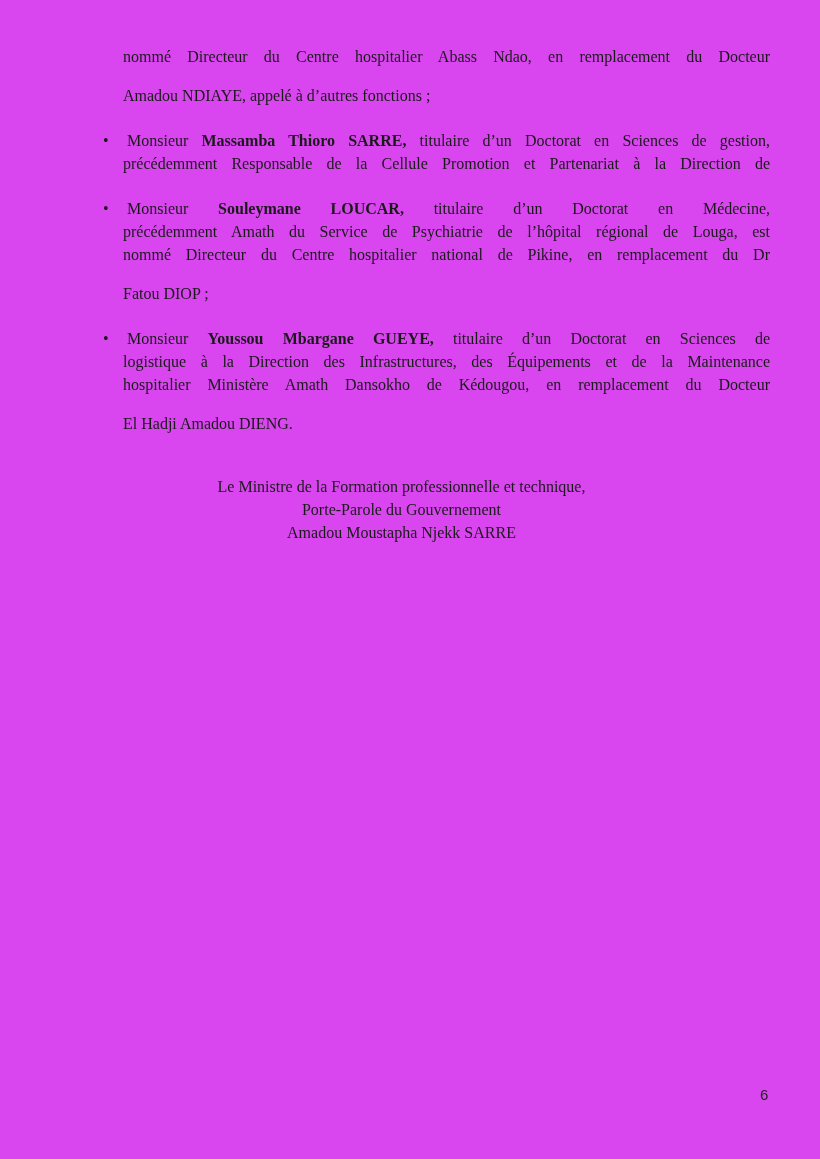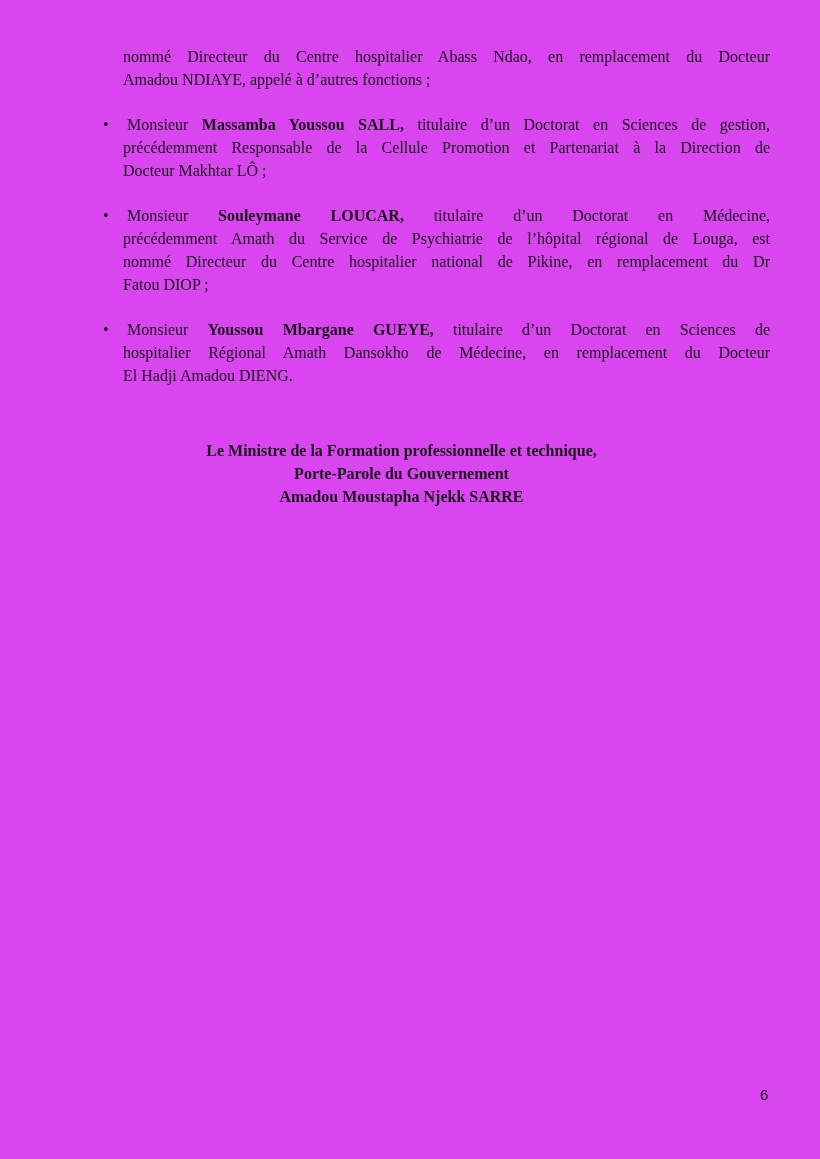--- a/index.html
+++ b/index.html
@@ -27,44 +27,45 @@
     font-size: 16px;
     line-height: 23px;
   }
   .just {
     text-align: justify;
     text-align-last: justify;
   }
   .last {
     text-align: center;
     text-align-last: left;
+    margin-top: 16px;
   }
   .first {
     text-indent: 4px;
   }
   .bullet-item {
     position: relative;
     margin-top: 22px;
   }
   .bullet-marker {
     position: absolute;
     left: -20px;
     top: 0;
     font-size: 16px;
     line-height: 23px;
   }
   b.person {
     font-weight: bold;
   }
   .signature {
-    margin-top: 52px;
+    margin-top: 40px;
     width: 557px;
     text-align: center;
     text-align-last: center;
-    font-weight: bold;
+    font-weight: normal;
   }
   .signature .line {
     text-align: center;
     text-align-last: center;
   }
   .page-number {
     position: absolute;
     left: 760px;
     top: 1086px;
     font-family: "Liberation Sans", sans-serif;
@@ -78,37 +79,37 @@
 <div class="page">
   <div class="content">
 
     <div class="para">
       <div class="line just">nommé Directeur du Centre hospitalier Abass Ndao, en remplacement du Docteur</div>
       <div class="line last">Amadou NDIAYE, appelé à d’autres fonctions ;</div>
     </div>
 
     <div class="bullet-item">
       <span class="bullet-marker">•</span>
-      <div class="line just first"><span>Monsieur </span><b class="person">Massamba Youssou SALL,</b><span> titulaire d’un Doctorat en Sciences de gestion,</span></div>
+      <div class="line just first"><span>Monsieur </span><b class="person">Massamba Thioro SARRE,</b><span> titulaire d’un Doctorat en Sciences de gestion,</span></div>
       <div class="line just">précédemment Responsable de la Cellule Promotion et Partenariat à la Direction de</div>
-      <div class="line last">Docteur Makhtar LÔ ;</div>
     </div>
 
     <div class="bullet-item">
       <span class="bullet-marker">•</span>
       <div class="line just first"><span>Monsieur </span><b class="person">Souleymane LOUCAR,</b><span> titulaire d’un Doctorat en Médecine,</span></div>
       <div class="line just">précédemment Amath du Service de Psychiatrie de l’hôpital régional de Louga, est</div>
       <div class="line just">nommé Directeur du Centre hospitalier national de Pikine, en remplacement du Dr</div>
       <div class="line last">Fatou DIOP ;</div>
     </div>
 
     <div class="bullet-item">
       <span class="bullet-marker">•</span>
       <div class="line just first"><span>Monsieur </span><b class="person">Youssou Mbargane GUEYE,</b><span> titulaire d’un Doctorat en Sciences de</span></div>
-      <div class="line just">hospitalier Régional Amath Dansokho de Médecine, en remplacement du Docteur</div>
+      <div class="line just">logistique à la Direction des Infrastructures, des Équipements et de la Maintenance</div>
+      <div class="line just">hospitalier Ministère Amath Dansokho de Kédougou, en remplacement du Docteur</div>
       <div class="line last">El Hadji Amadou DIENG.</div>
     </div>
 
     <div class="signature">
       <div class="line">Le Ministre de la Formation professionnelle et technique,</div>
       <div class="line">Porte-Parole du Gouvernement</div>
       <div class="line">Amadou Moustapha Njekk SARRE</div>
     </div>
 
   </div>

